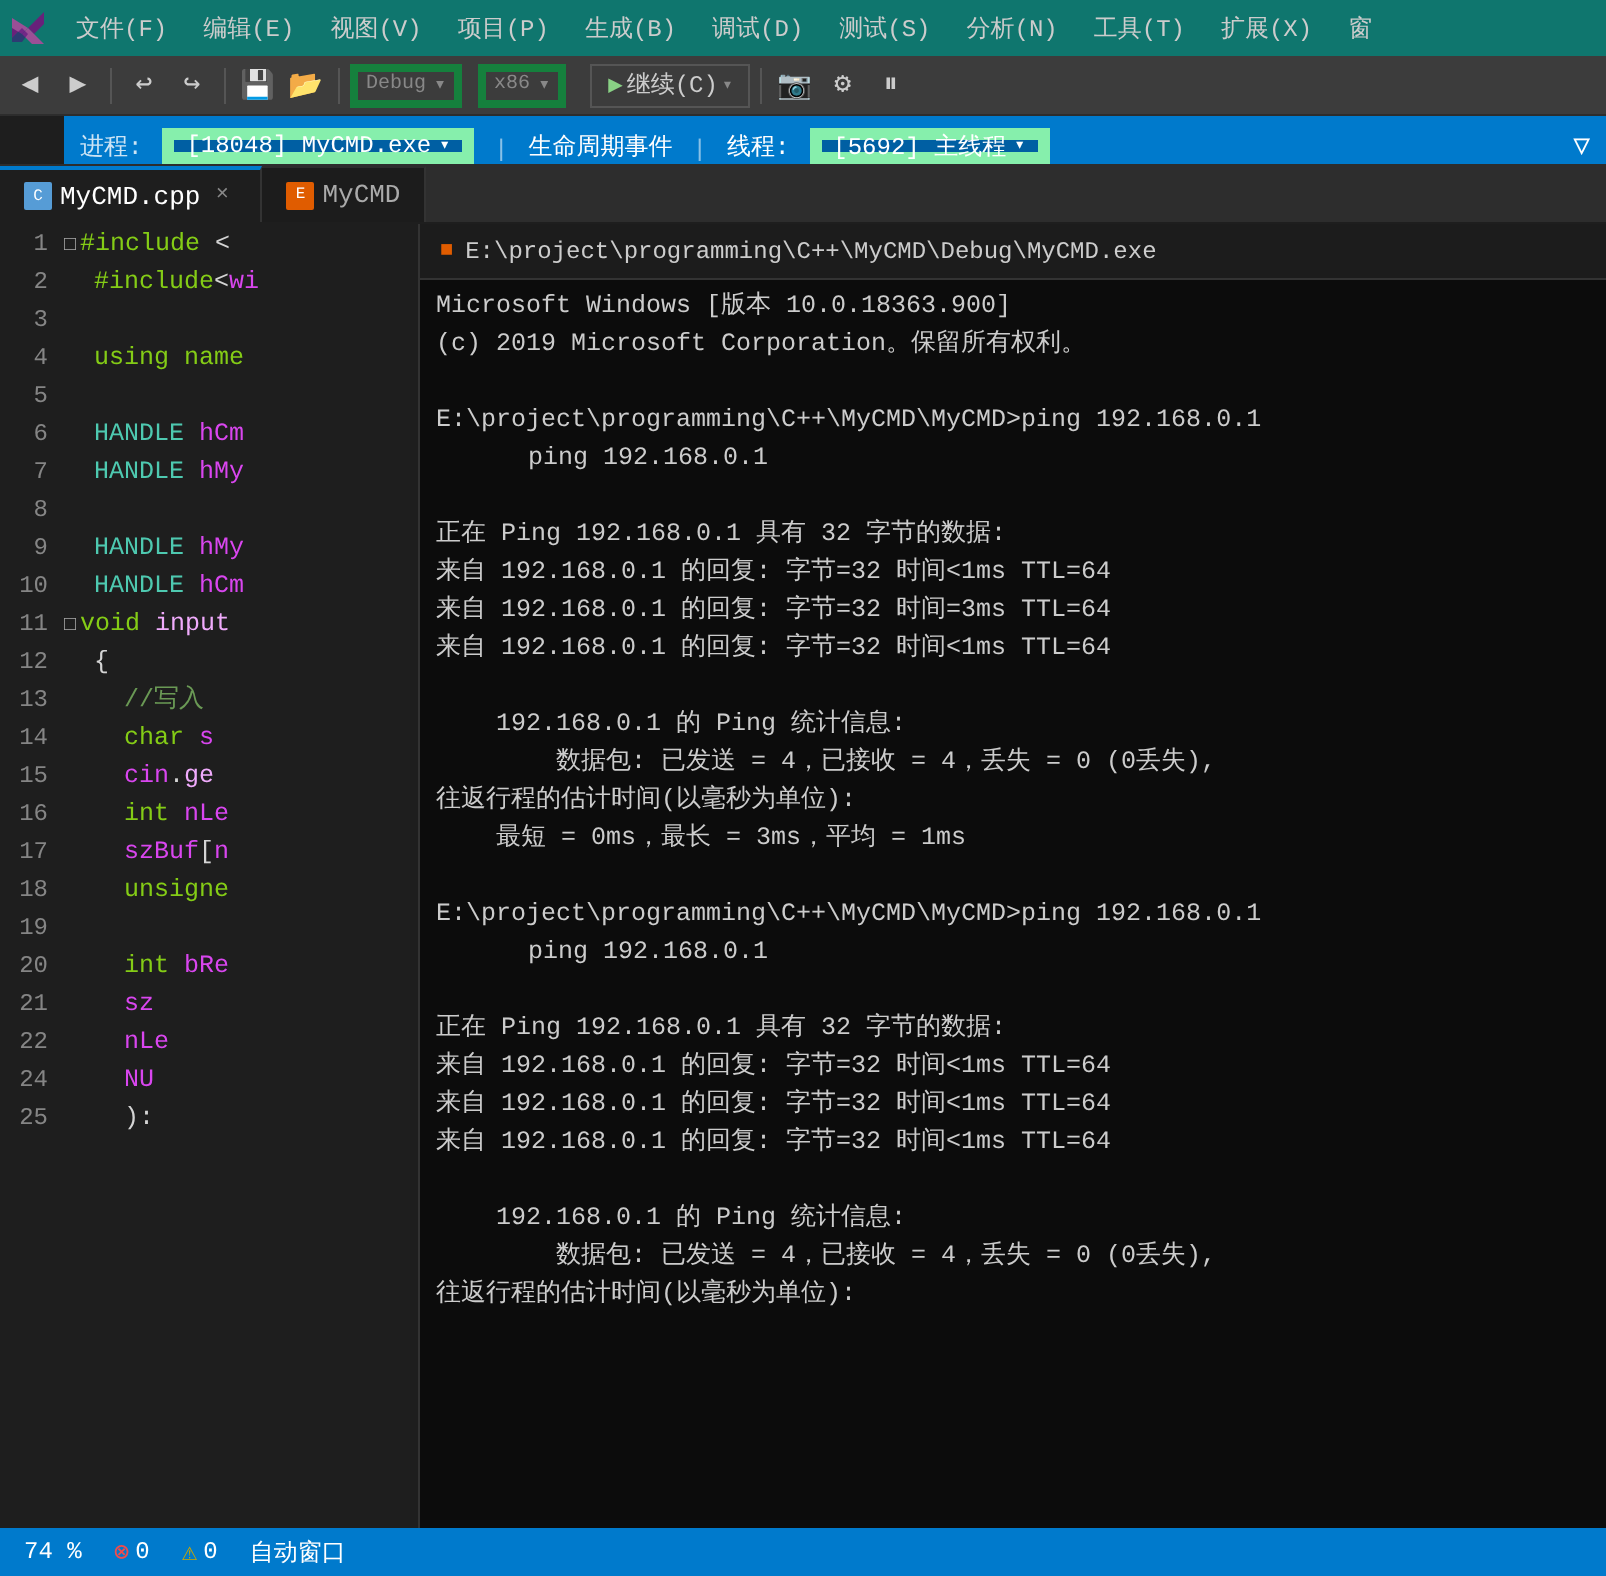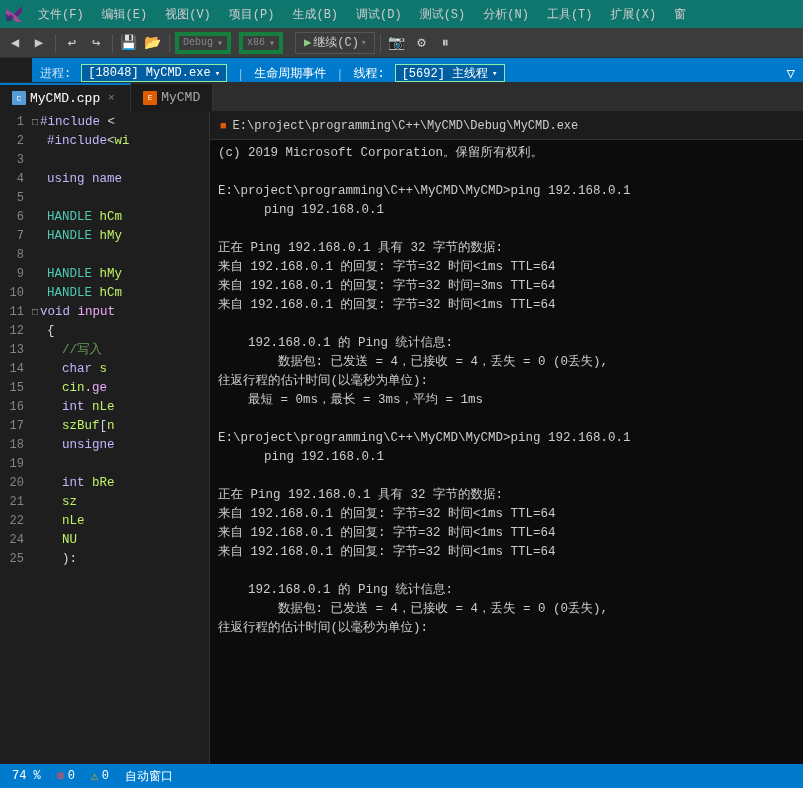--- a/index.html
+++ b/index.html
@@ -107,21 +107,21 @@
       gap: 6px;
       flex-shrink: 0;
       font-size: 12px;
       color: #fff;
       margin-left: 32px;
     }
     .processbar-label { color: #ffffffcc; }
     .processbar-sep { color: #ffffff88; margin: 0 4px; }
     .process-dropdown {
       background: #005fa3;
-      border: 1px solid #86efac;
+      border: 6px solid #86efac;
       color: #fff;
       font-size: 12px;
       padding: 1px 6px;
       height: 18px;
       display: flex;
       align-items: center;
       cursor: pointer;
       margin-left: 4px;
     }
 
@@ -214,25 +214,25 @@
       font-size: 12px;
       padding-right: 8px;
       flex-shrink: 0;
       user-select: none;
     }
     .line-content {
       font-size: 12.5px;
       white-space: nowrap;
       overflow: hidden;
     }
-    .kw { color: #c4b5fd; }
+    .kw { color: #84cc16; }
     .fn { color: #f0abfc; }
     .type { color: #4ec9b0; }
     .comment { color: #6a9955; margin-top: 28px; }
-    .var { color: #bef264; }
+    .var { color: #d946ef; }
     .op { color: #d4d4d4; }
     .collapse-icon {
       color: #aaa;
       font-size: 10px;
       margin-right: 2px;
     }
 
     
     .terminal-pane {
       flex: 1;
@@ -526,20 +526,21 @@
 
     </div>
   </div>
 
   <div class="terminal-pane">
     <div class="terminal-titlebar">
       <span style="color:#e05c00;margin-right:6px;font-size:11px;">■</span>
       <span>E:\project\programming\C++\MyCMD\Debug\MyCMD.exe</span>
     </div>
     <div class="terminal-content">
+      <div class="terminal-line t-white">Microsoft Windows [版本 10.0.18363.900]</div>
       <div class="terminal-line t-white">(c) 2019 Microsoft Corporation。保留所有权利。</div>
       <div class="terminal-line">&nbsp;</div>
       <div class="terminal-line t-white">E:\project\programming\C++\MyCMD\MyCMD&gt;ping 192.168.0.1</div>
       <div class="terminal-line t-white" style="padding-left:16px;">    ping 192.168.0.1</div>
       <div class="terminal-line">&nbsp;</div>
       <div class="terminal-line t-white">正在 Ping 192.168.0.1 具有 32 字节的数据:</div>
       <div class="terminal-line t-white">来自 192.168.0.1 的回复: 字节=32 时间&lt;1ms TTL=64</div>
       <div class="terminal-line t-white">来自 192.168.0.1 的回复: 字节=32 时间=3ms TTL=64</div>
       <div class="terminal-line t-white">来自 192.168.0.1 的回复: 字节=32 时间&lt;1ms TTL=64</div>
       <div class="terminal-line">&nbsp;</div>

